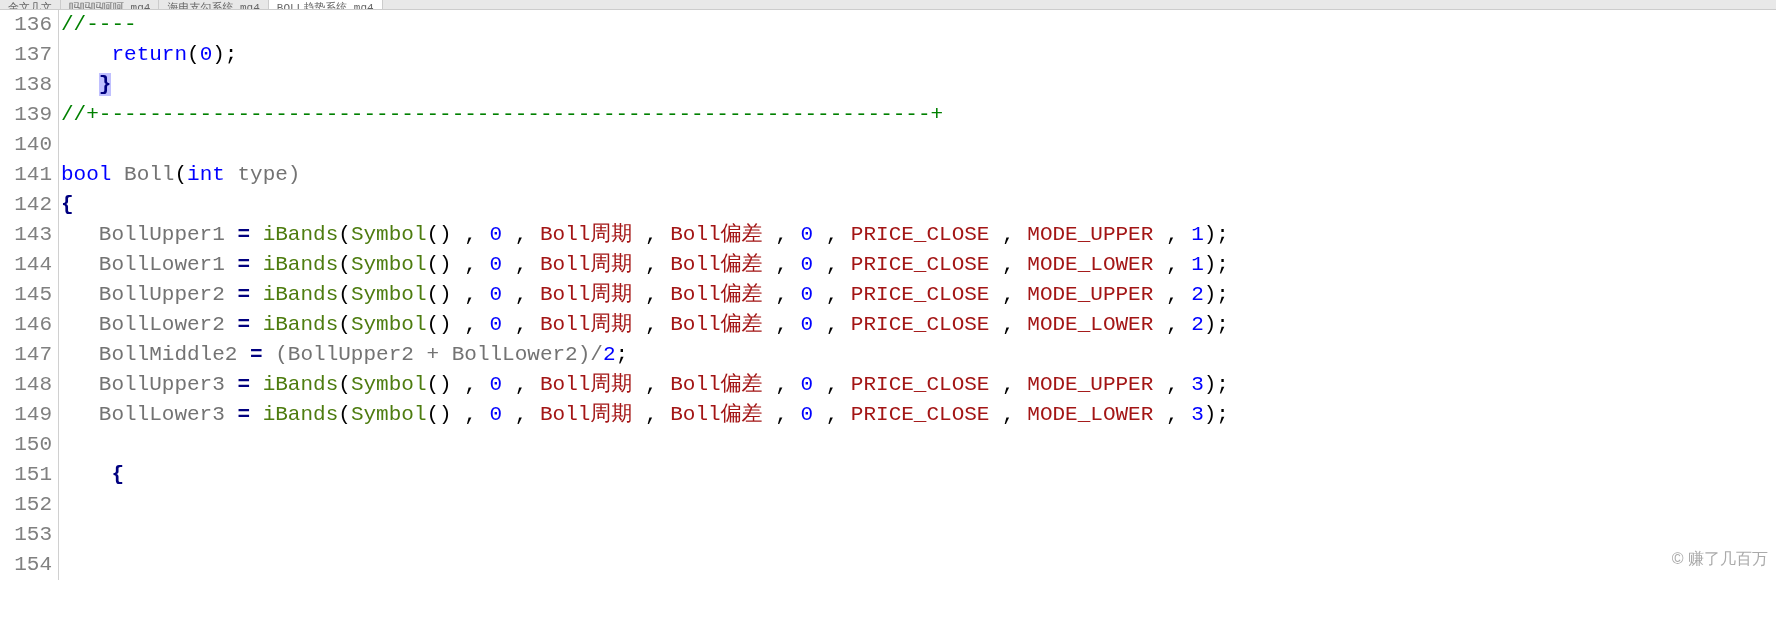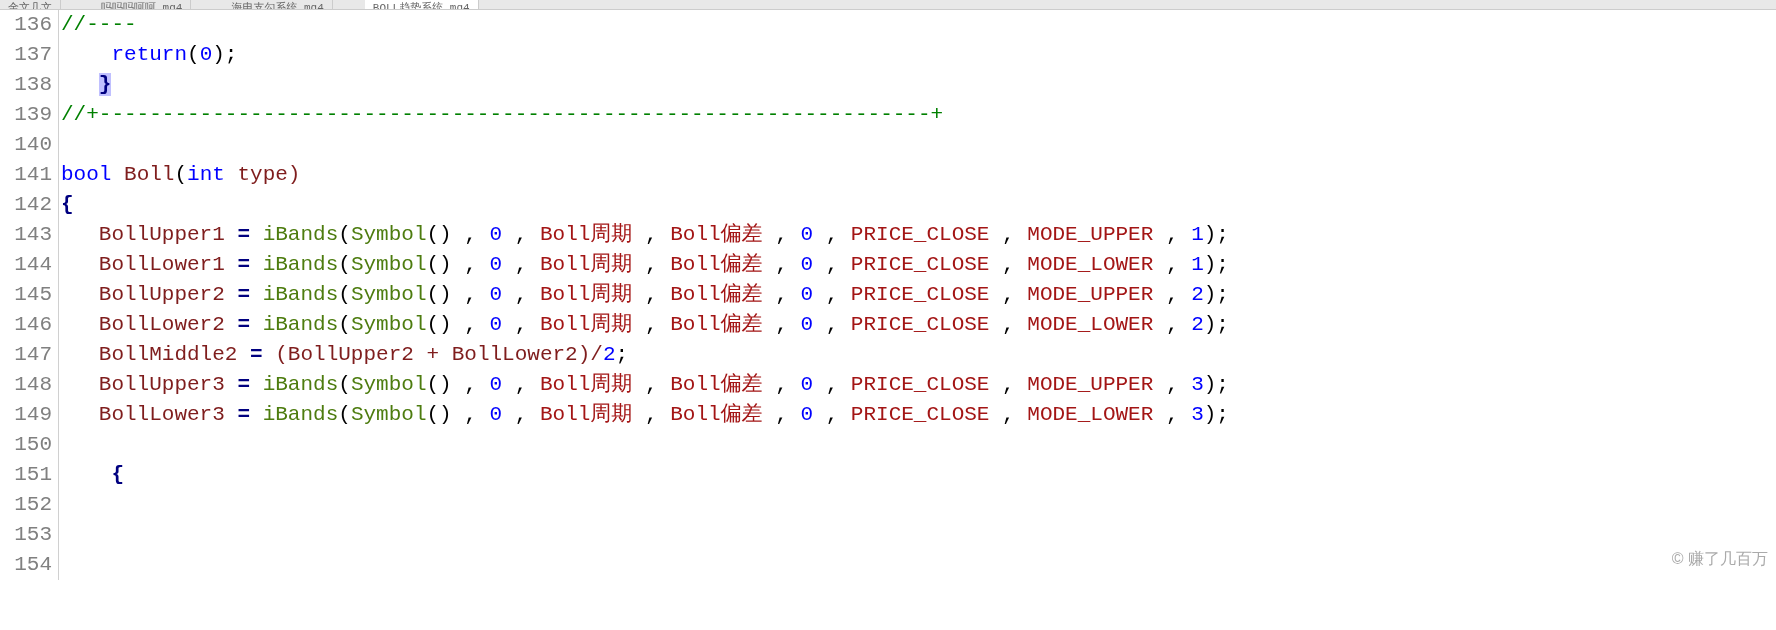--- a/index.html
+++ b/index.html
@@ -13,21 +13,20 @@
       background: #ffffff;
       width: 1776px;
       overflow: hidden;
     }
     .tab-bar {
       display: flex;
       background: #e8e8e8;
       border-bottom: 1px solid #ccc;
       height: 10px;
       overflow: hidden;
-      gap: 32px;
     }
     .tab {
       padding: 0 8px;
       border-right: 1px solid #ccc;
       font-size: 11px;
       color: #666;
       white-space: nowrap;
       background: #e8e8e8;
     }
     .tab.active {
@@ -65,21 +64,21 @@
     }
     .ln {
       height: 30px;
       line-height: 30px;
     }
     .c-comment { color: #008000; }
     .c-keyword { color: #0000ff; }
     .c-num { color: #0000ff; }
     .c-func { color: #4d7c0f; }
     .c-const { color: #a31515; }
-    .c-ident { color: #7f1d1d; }
+    .c-ident { color: #737373; }
     .c-cjk { color: #a31515; }
     .c-op { color: #000080; font-weight: bold; }
     .c-brace-hl { background: #c0c0ff; color: #000080; font-weight: bold; }
     .watermark {
       position: absolute;
       right: 8px;
       bottom: 10px;
       font-size: 16px;
       color: #aaa;
       font-family: sans-serif;

